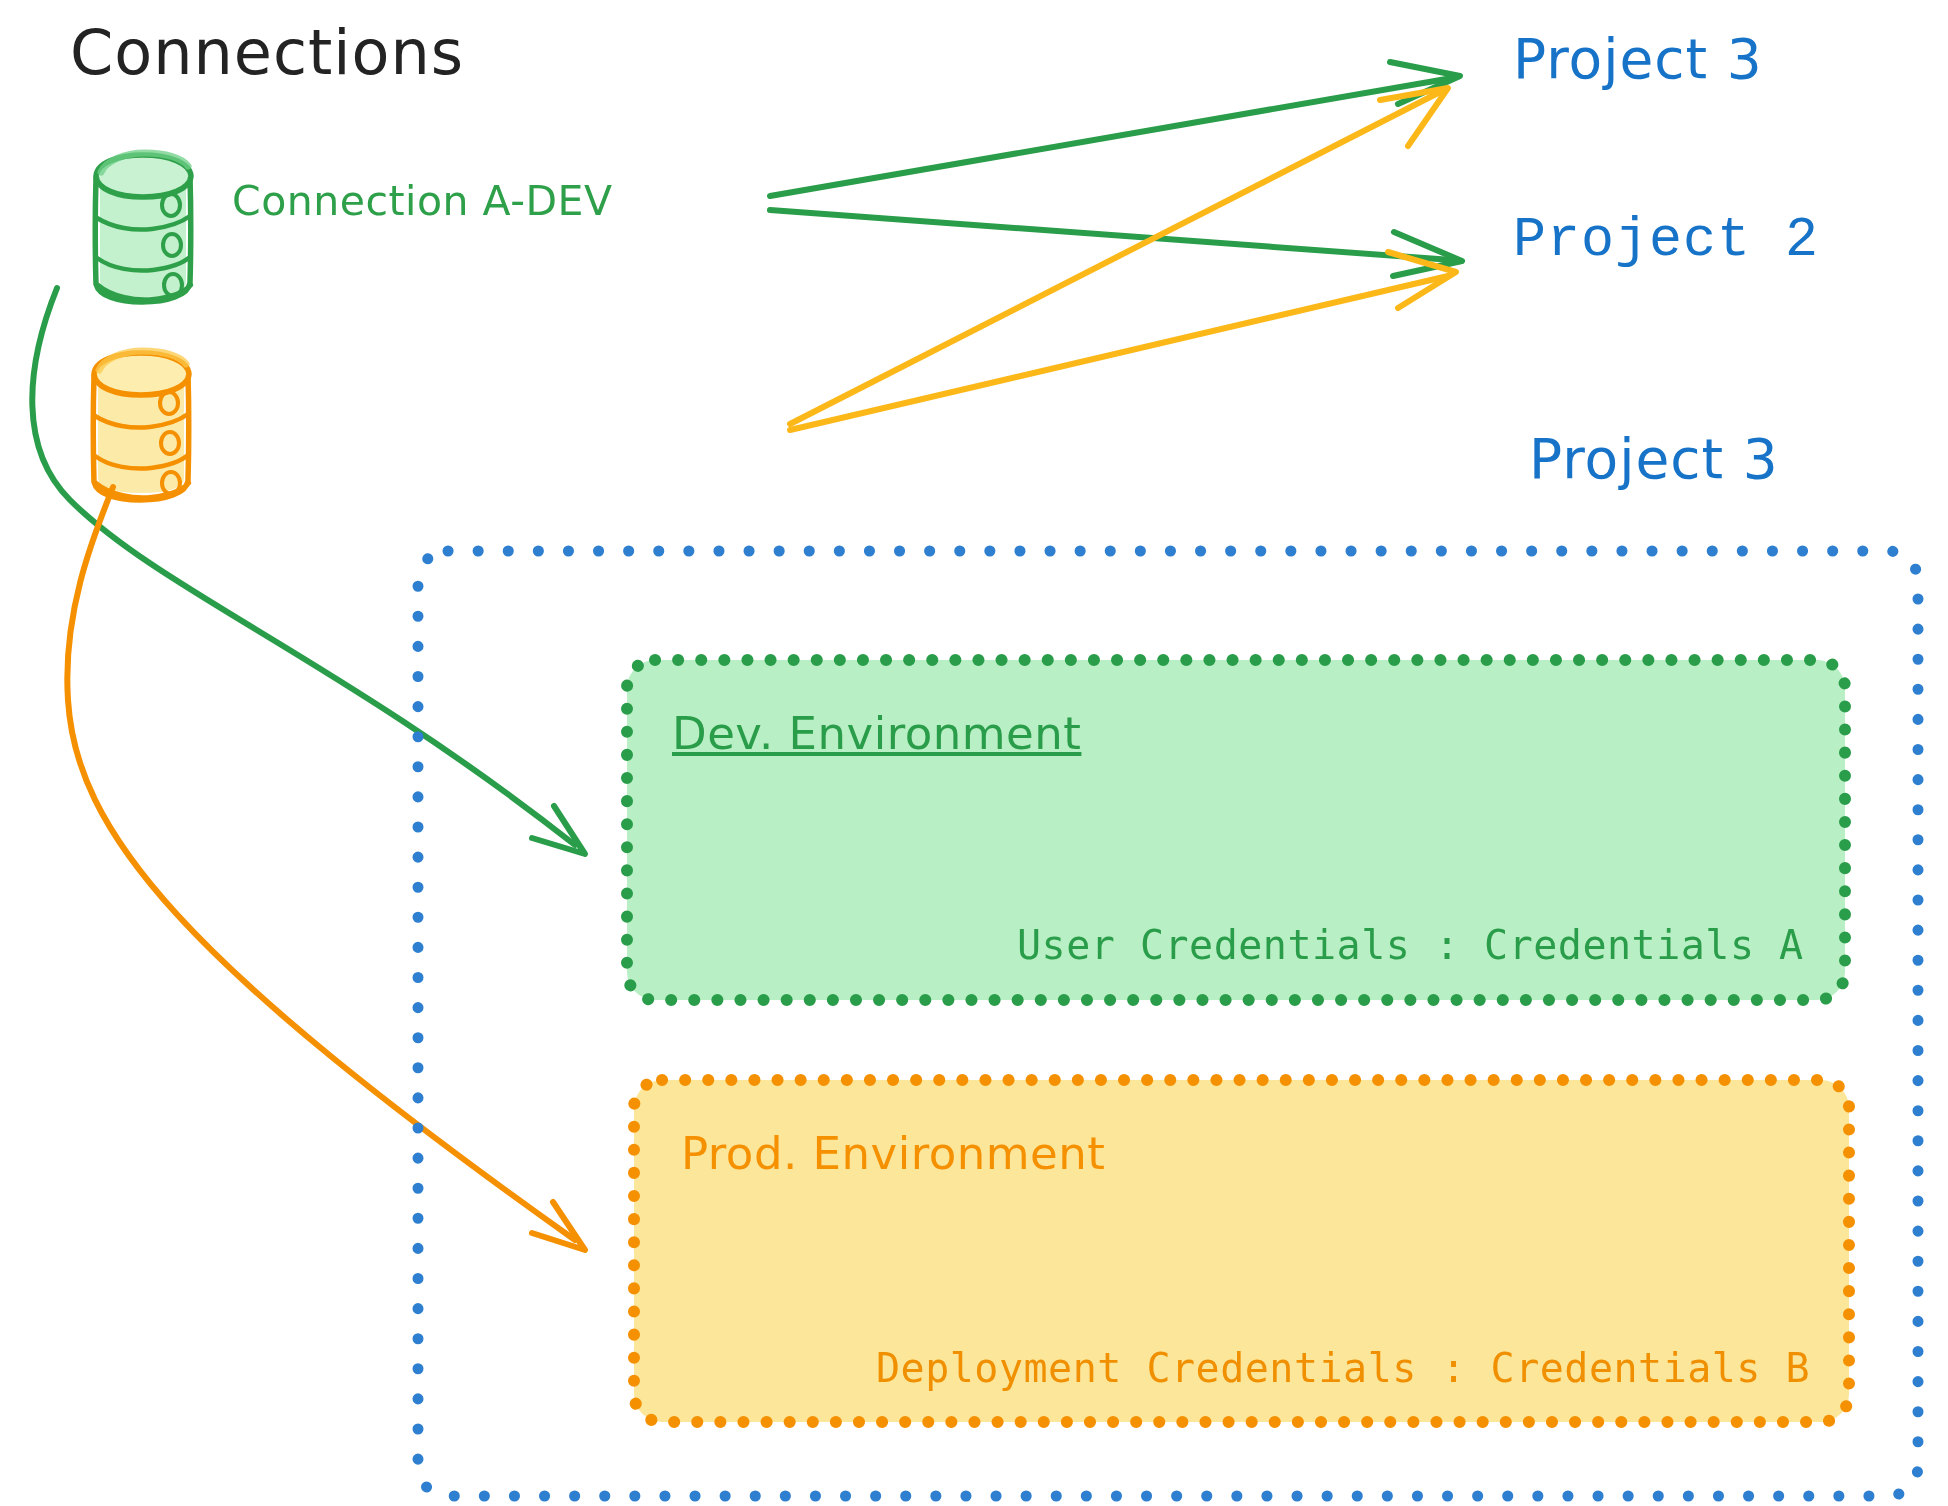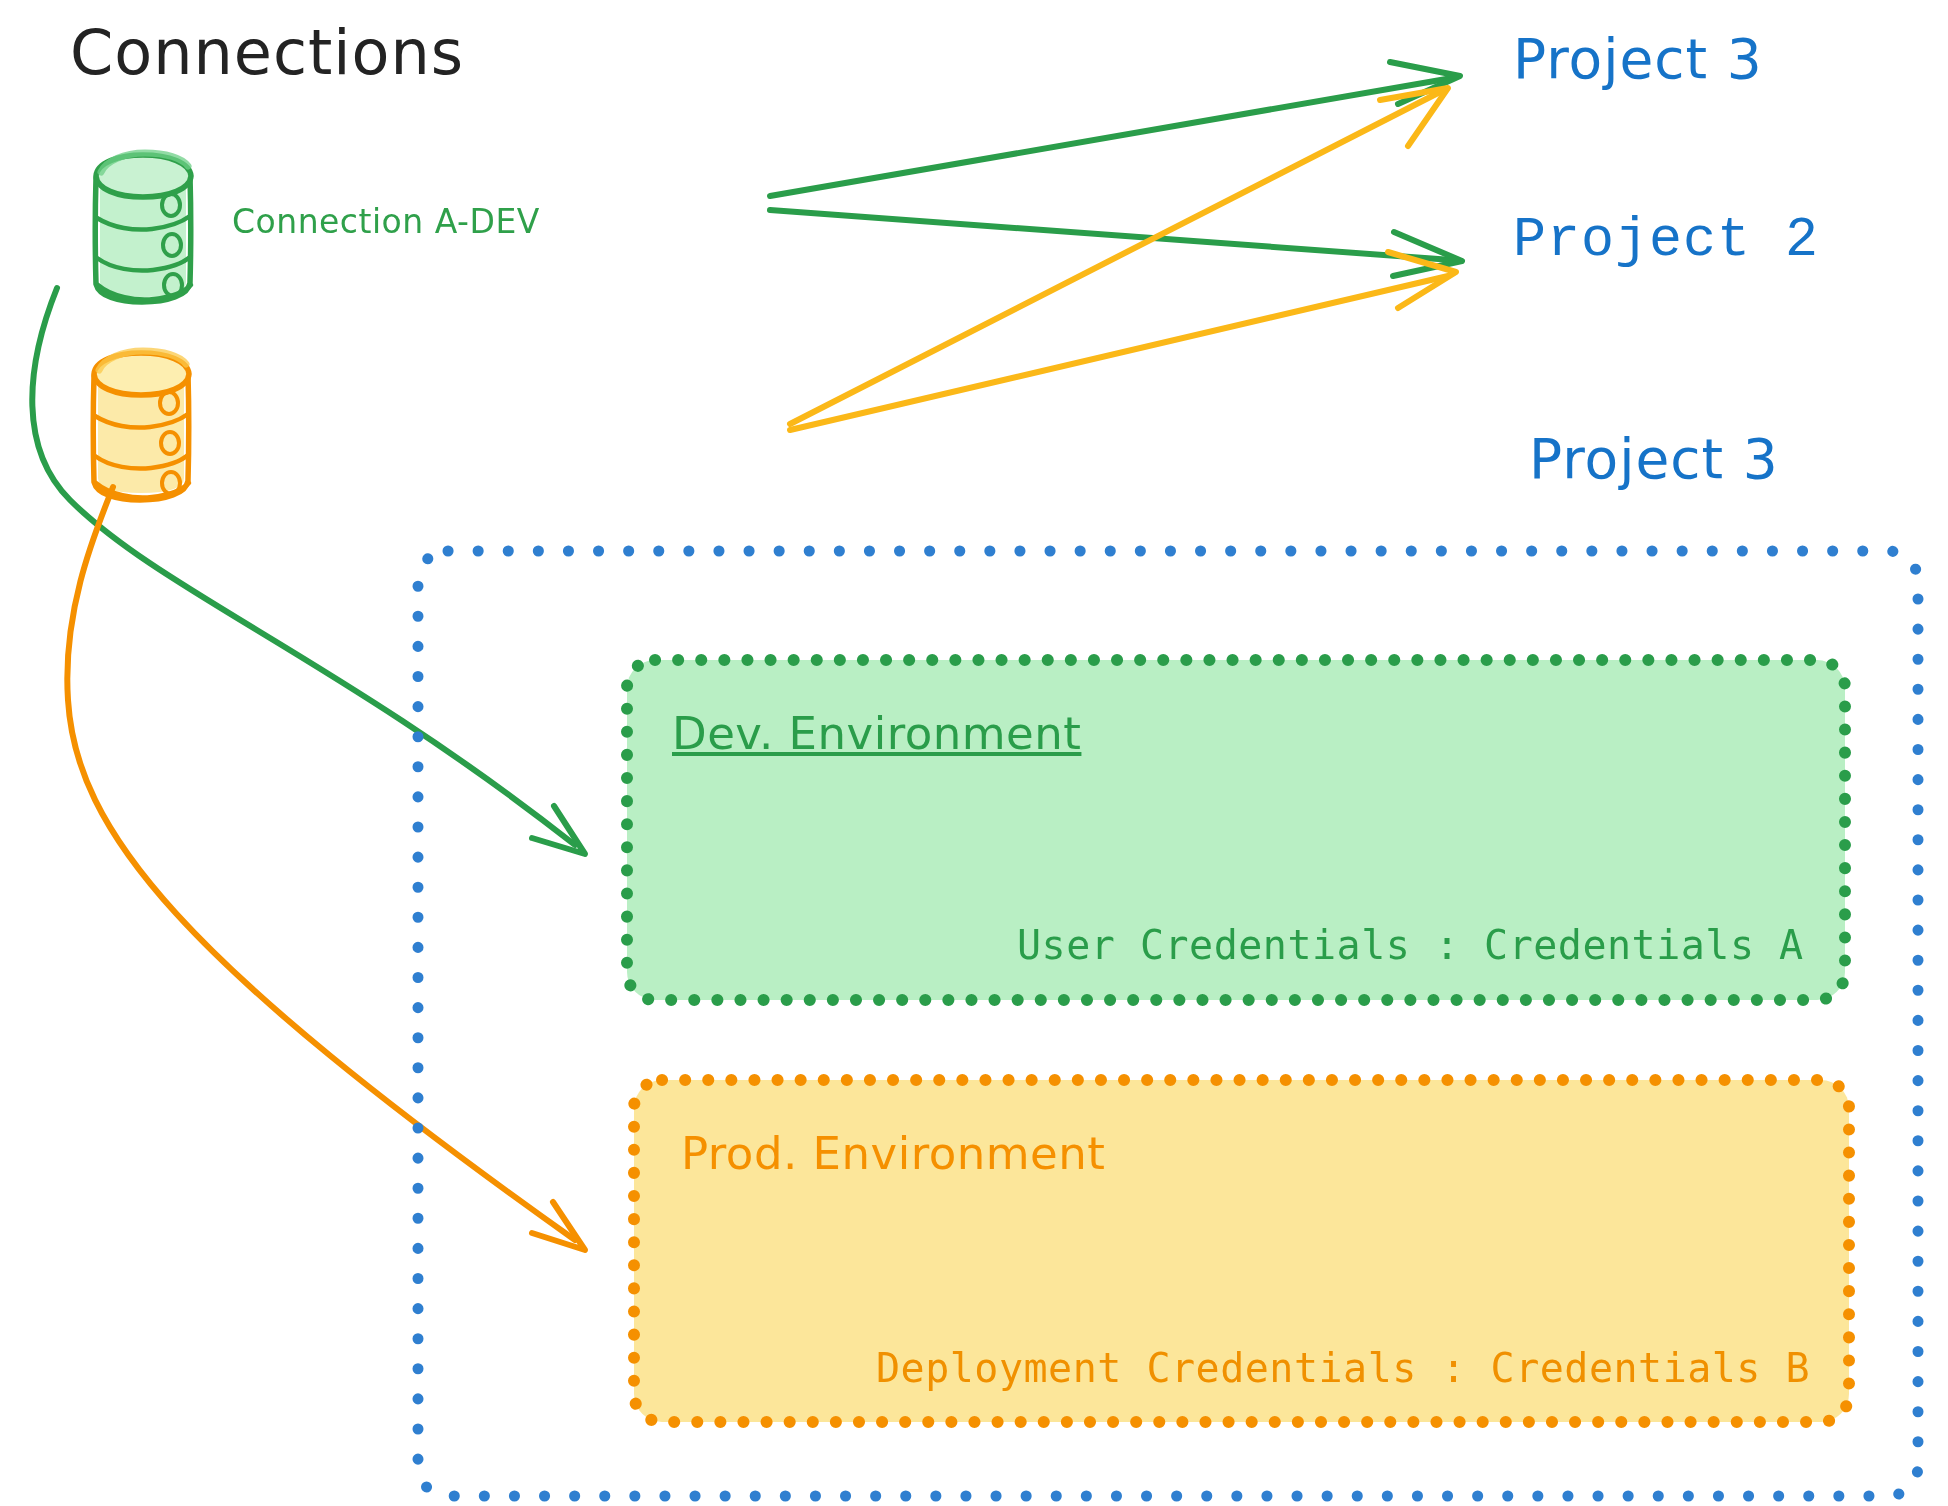--- a/index.html
+++ b/index.html
@@ -29,23 +29,22 @@
     white-space: nowrap;
     font-family: "DejaVu Sans", sans-serif;
   }
   .title-connections {
     font-size: 62px;
     color: #232323;
     letter-spacing: 1px;
     font-weight: 400;
   }
   .conn-label {
-    font-size: 33px;
+    font-size: 41px;
     letter-spacing: 0.5px;
-    margin-top: 25px;
   }
   .conn-a { color: #2fa04a; }
   .conn-b { color: #f59000; }
   .project-label {
     font-size: 55px;
     color: #1673c8;
     letter-spacing: 1px;
   }
   .env-title {
     font-size: 45px;

